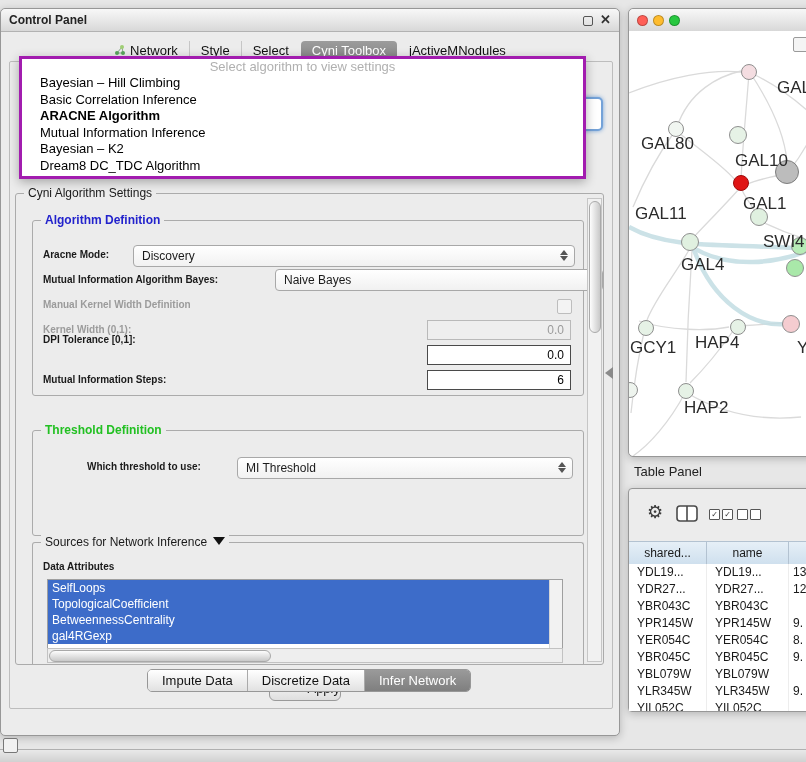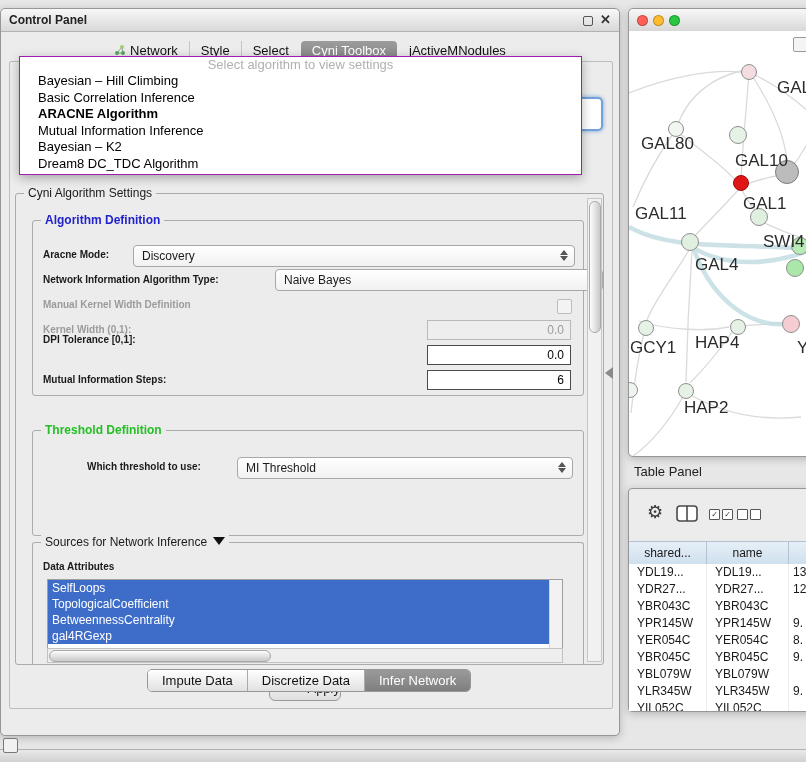--- a/index.html
+++ b/index.html
@@ -60,21 +60,21 @@
 
   .bottom-tabs{position:absolute;left:146px;top:660px;height:21px;display:flex;border:1px solid #979797;border-radius:5px;overflow:hidden}
   .seg{padding:0 14px;height:21px;line-height:21px;font-size:13px;background:linear-gradient(#ffffff,#e1e1e1);color:#111}
   .seg + .seg{border-left:1px solid #aaa}
   .seg.active{background:linear-gradient(#9a9a9a,#7f7f7f);color:#fff}
 
   .collapse-arrow{position:absolute;left:604px;top:358px;width:0;height:0;border-top:6px solid transparent;
                   border-bottom:6px solid transparent;border-right:8px solid #8a8a8a}
 
   
-  .popup{position:absolute;left:18px;top:47px;width:561px;height:117px;background:#fff;border:1px solid #a21caf;
+  .popup{position:absolute;left:18px;top:47px;width:561px;height:117px;background:#fff;border:3px solid #a21caf;
          box-shadow:0 3px 10px rgba(0,0,0,.3);z-index:60}
   .popup-placeholder{height:16px;line-height:16px;text-align:center;color:#b0b0b0;font-size:13px}
   .popup-item{height:16.5px;line-height:16.5px;padding-left:18px;font-size:13px;color:#000;white-space:nowrap}
   .popup-item.boldsel{font-weight:bold}
   .combo-fragment{position:absolute;left:558px;top:88px;width:40px;height:30px;background:#fff;border:2px solid #74a2d8;
                   border-radius:5px;box-shadow:0 0 4px #74a2d8;z-index:55}
 
   
   .nw-light{position:absolute;top:6px;width:11px;height:11px;border-radius:50%;border:1px solid rgba(0,0,0,.25);box-sizing:border-box}
   .nw-canvas{position:absolute;left:0;top:22px;right:0;bottom:0;background:#fff;overflow:hidden;border-radius:0 0 5px 5px}
@@ -147,21 +147,21 @@
 
         <span class="lbl" style="left:10px;top:28px">Aracne Mode:</span>
         <div class="combo" style="left:100px;top:24px;width:442px">
           <span>Discovery</span>
           <span class="combo-arrows">
               <i class="up"></i>
               <i class="dn"></i>
             </span>
         </div>
 
-        <span class="lbl" style="left:10px;top:53px">Network Information Algorithm Type:</span>
+        <span class="lbl" style="left:10px;top:53px">Mutual Information Algorithm Bayes:</span>
         <div class="combo" style="left:242px;top:48px;width:328px">
           <span>Naive Bayes</span>
           <span class="combo-arrows">
               <i class="up"></i>
               <i class="dn"></i>
             </span>
         </div>
 
         <span class="lbl gray" style="left:10px;top:78px">Manual Kernel Width Definition</span>
         <span class="checkbox" style="left:524px;top:78px"></span>
@@ -288,21 +288,21 @@
       <span class="nnode" style="left:153px;top:284px;width:18px;height:18px;background:#f5ccd0"></span>
       <span class="nnode" style="left:49px;top:352px;width:16px;height:16px;background:#e6f2e6"></span>
       <span class="nnode" style="left:-7px;top:351px;width:16px;height:16px;background:#eef4ee"></span>
 
       <span class="nlabel" style="left:148px;top:47px">GAL8</span>
       <span class="nlabel" style="left:12px;top:103px">GAL80</span>
       <span class="nlabel" style="left:106px;top:120px">GAL10</span>
       <span class="nlabel" style="left:6px;top:173px">GAL11</span>
       <span class="nlabel" style="left:114px;top:163px">GAL1</span>
       <span class="nlabel" style="left:134px;top:201px">SWI4</span>
-      <span class="nlabel" style="left:66px;top:224px">GAL4</span>
+      <span class="nlabel" style="left:52px;top:224px">GAL4</span>
       <span class="nlabel" style="left:1px;top:307px">GCY1</span>
       <span class="nlabel" style="left:66px;top:302px">HAP4</span>
       <span class="nlabel" style="left:168px;top:307px">Y</span>
       <span class="nlabel" style="left:55px;top:367px">HAP2</span>
 
       <span class="nw-corner-btn"></span>
     </div>
   </div>
 
   <span class="table-panel-label">Table Panel</span>

